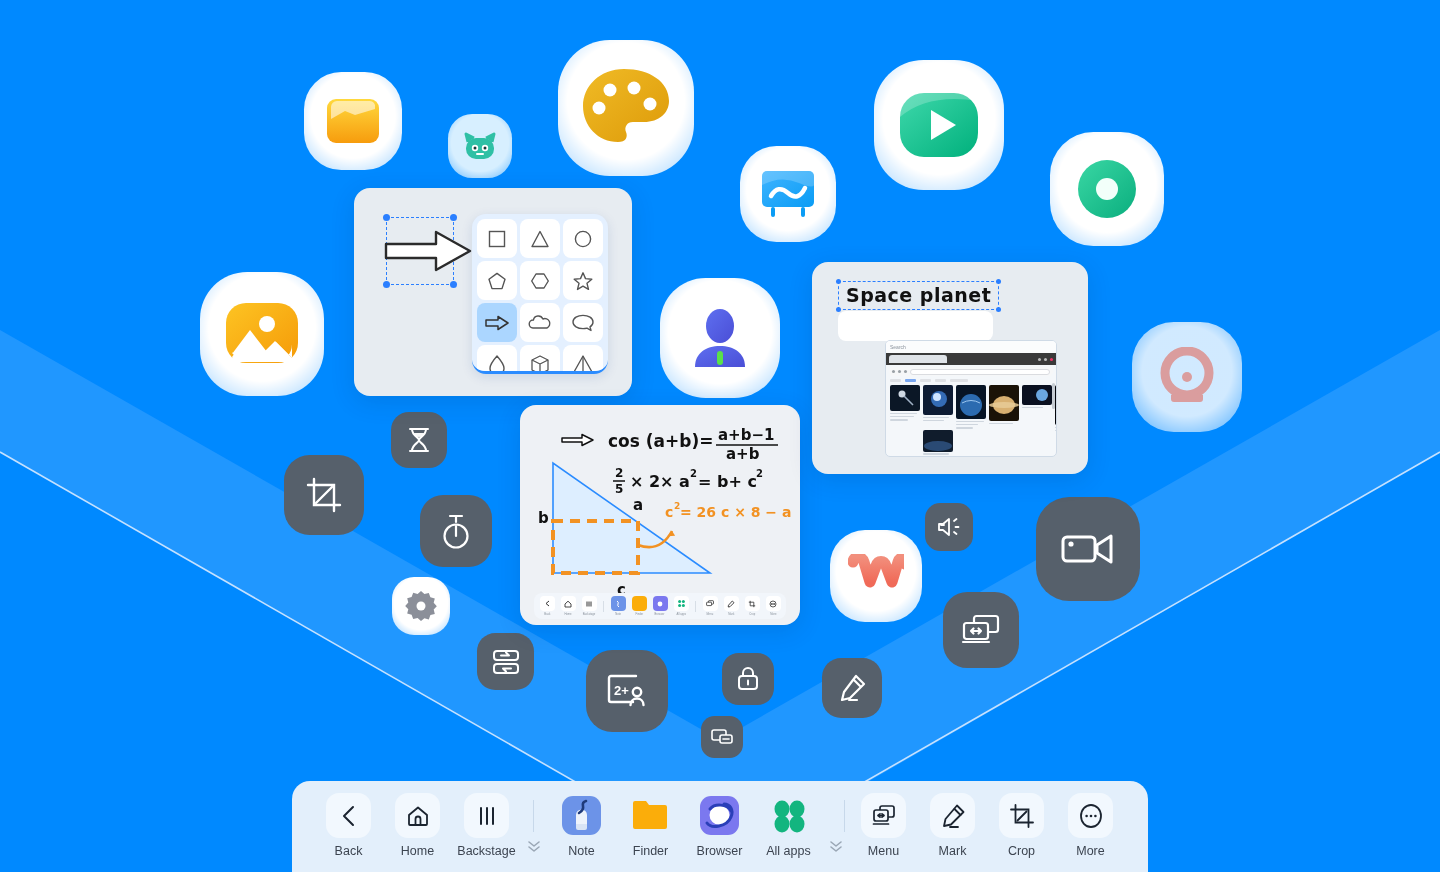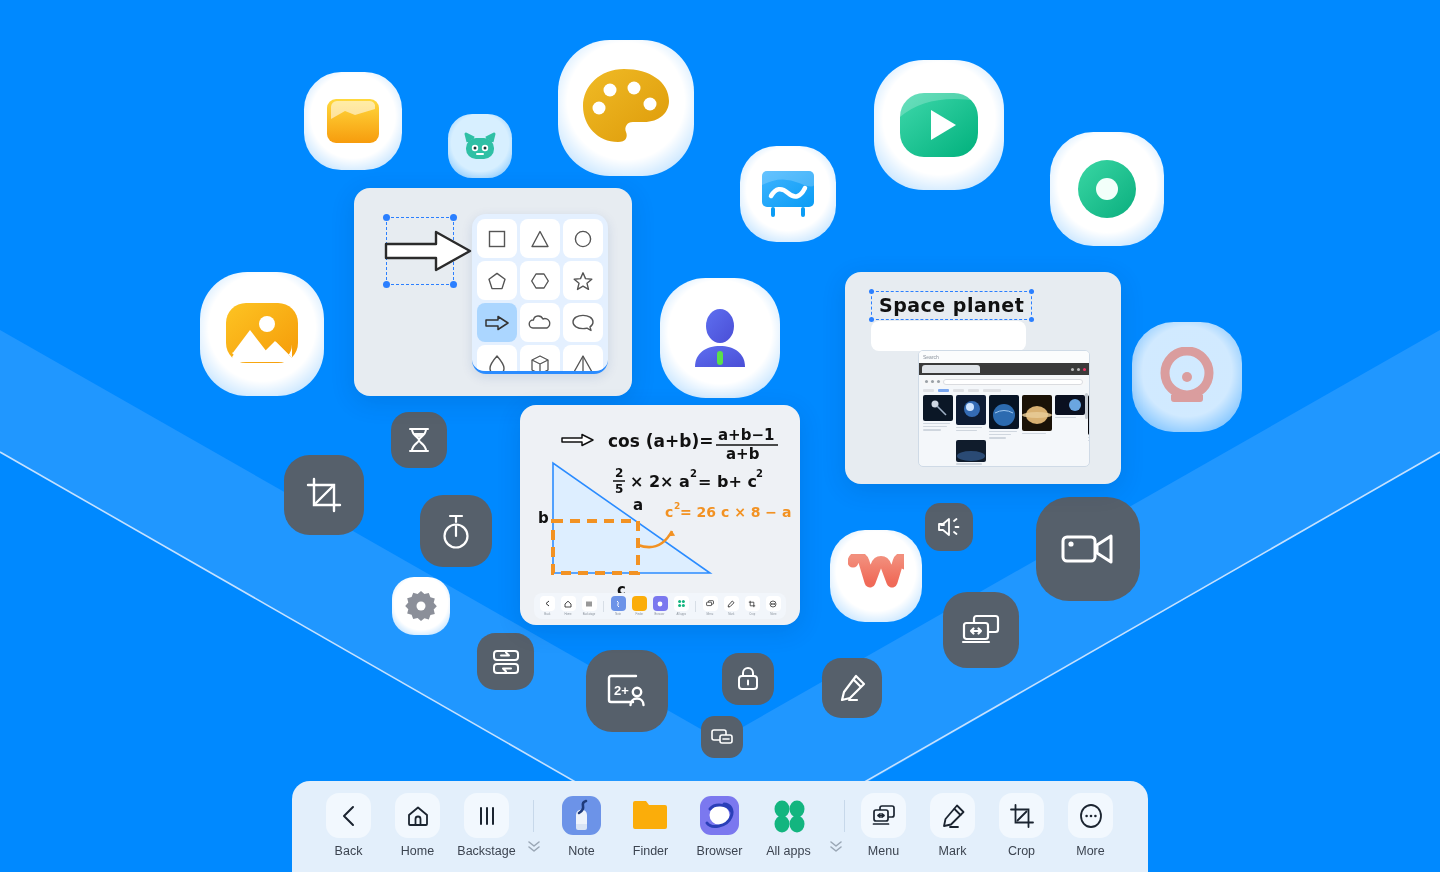--- a/index.html
+++ b/index.html
@@ -90,21 +90,21 @@
   }
   .mini-item{ width:18px; display:flex; flex-direction:column; align-items:center; }
   .mini-icon{
     width:15px;height:15px;border-radius:4px;background:#fff;
     display:flex;align-items:center;justify-content:center;
   }
   .mini-lab{ font-size:3px; color:#8a929c; margin-top:1px; letter-spacing:0; transform:scale(.9);}
   .mini-div{ width:1px;height:11px;background:#d7dee6;margin:0 2px;}
 
   
-  #space-window{ left:812px; top:272px; width:276px; height:212px;margin-left:33px; }
+  #space-window{ left:812px; top:262px; width:276px; height:212px; }
   .sp-title{
     position:absolute; left:26px; top:19px;
     border:1.4px dashed #2b7fff;
     padding:2px 7px 3px 7px;
     background:transparent;
   }
   .sp-title span{
     font-family:"DejaVu Sans", sans-serif;
     font-size:19px; font-weight:700; color:#111;
     letter-spacing:0.5px; white-space:nowrap;

